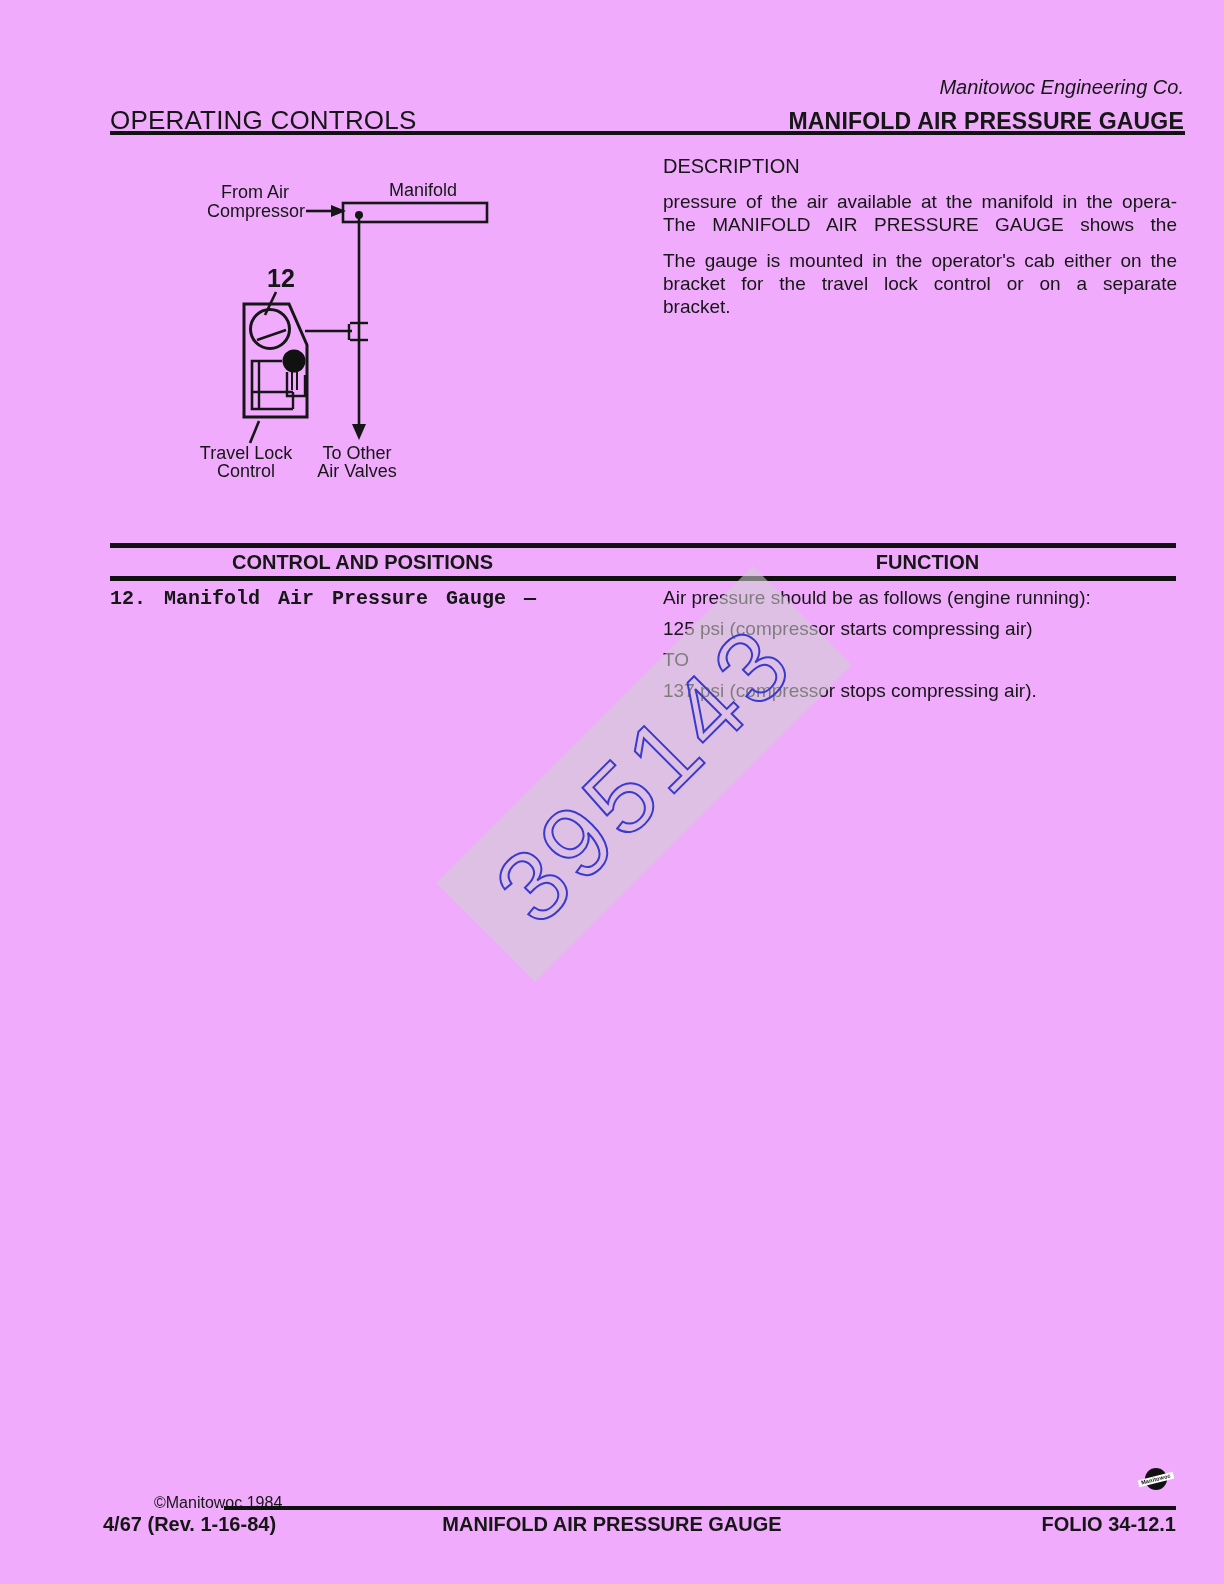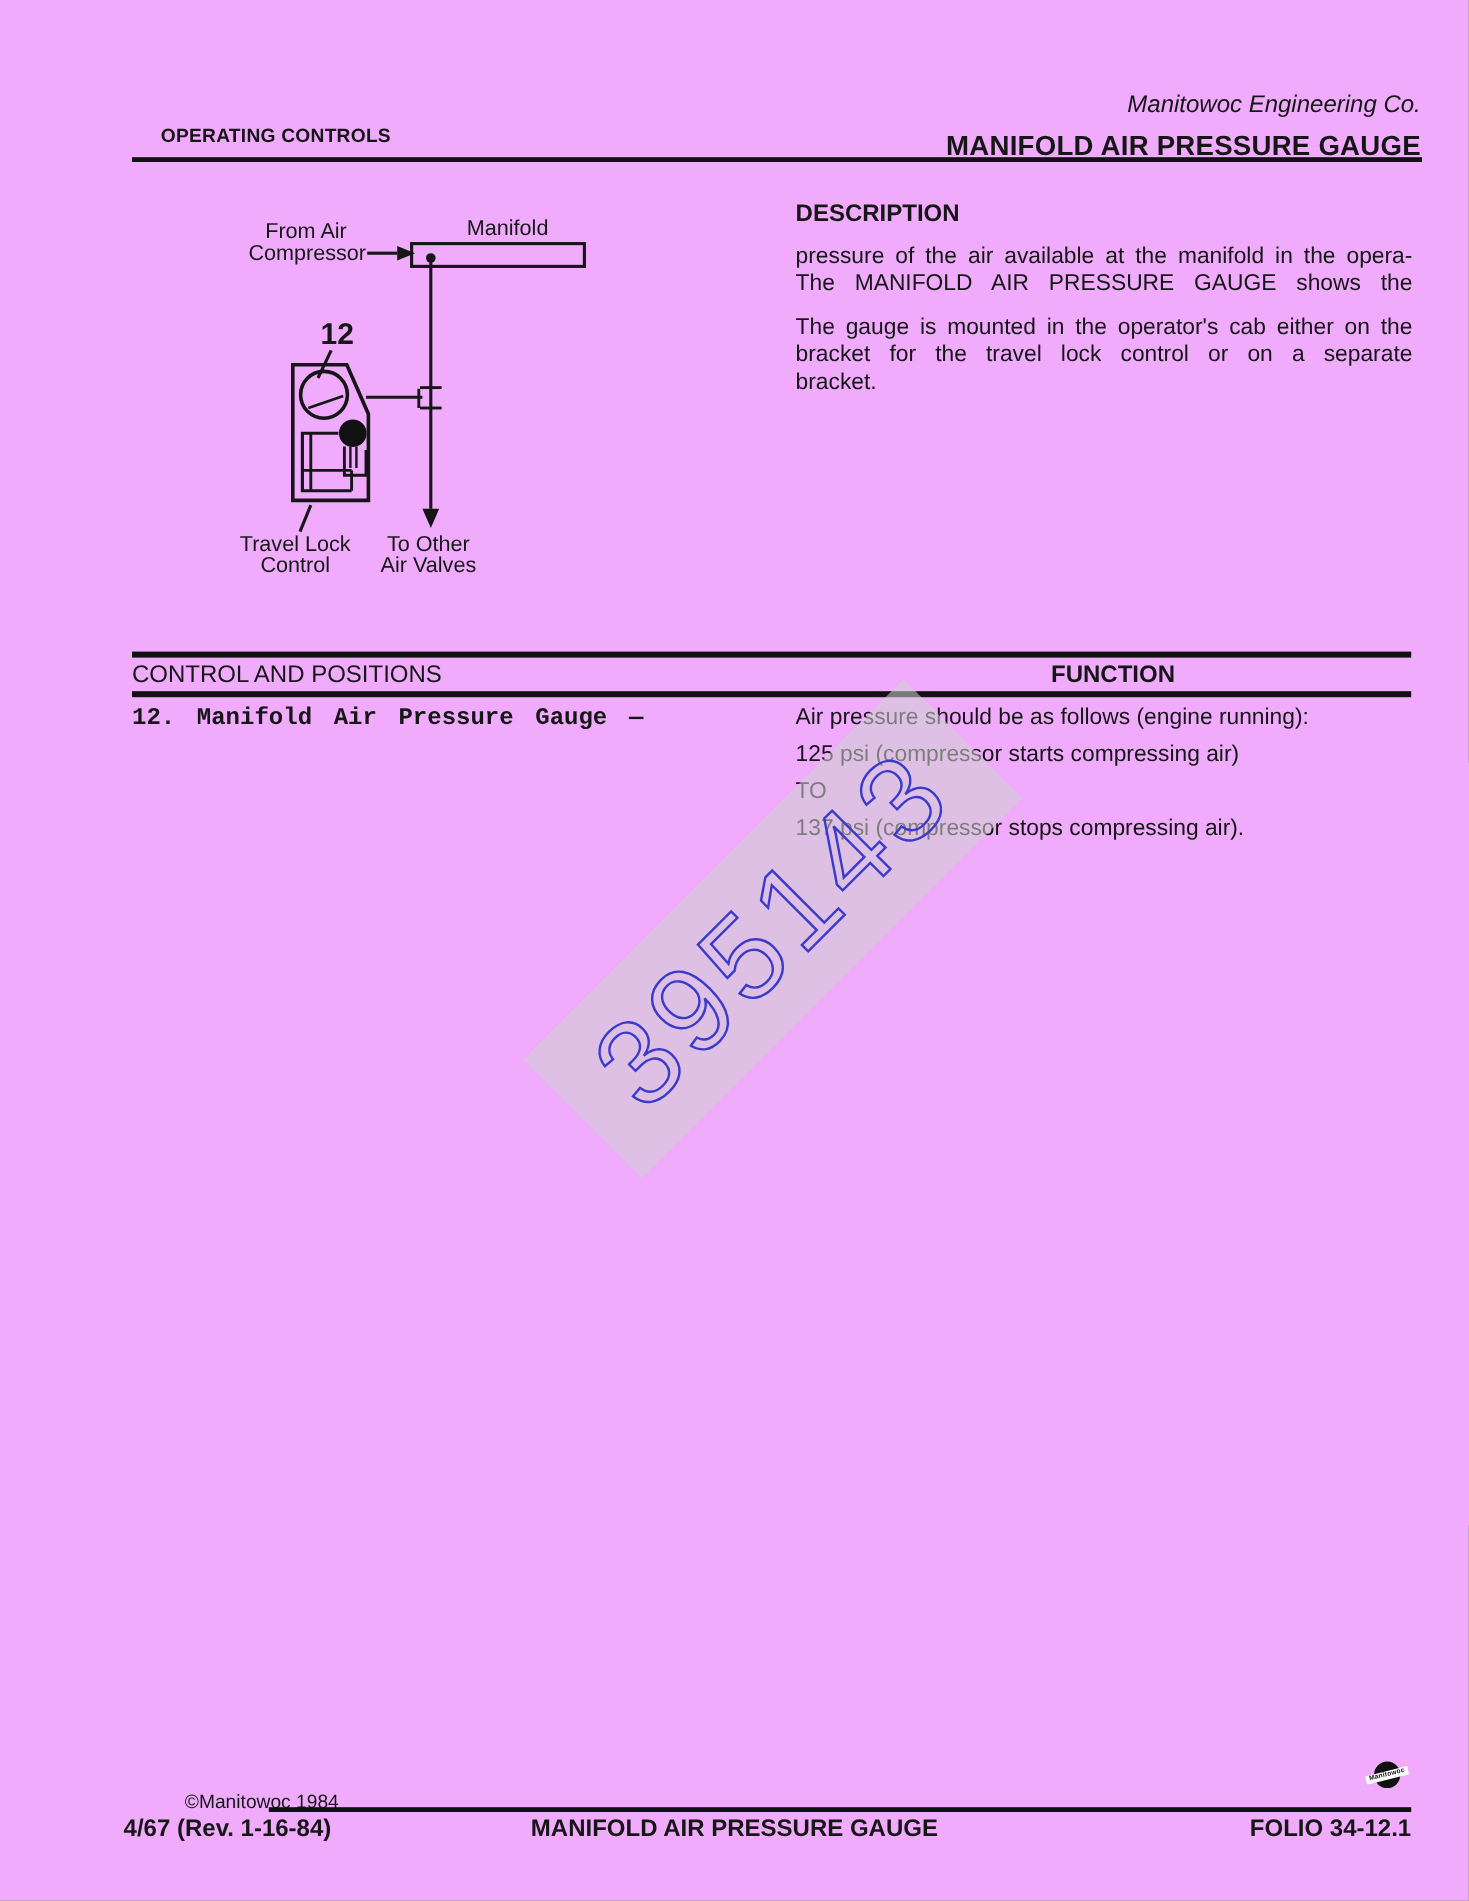--- a/index.html
+++ b/index.html
@@ -4,37 +4,37 @@
 <style>
   html,body{margin:0;padding:0;background:#888;}
   #page{
     position:relative;width:1224px;height:1584px;background:#f0abfc;
     font-family:"Liberation Sans",sans-serif;color:#161616;overflow:hidden;
     margin:0 auto;
   }
   .abs{position:absolute;}
   
   .company{top:76px;right:40px;font-size:20px;font-style:italic;}
-  .h-left{left:110px;top:105px;font-size:16px;font-weight:bold;letter-spacing:0.2px;margin-left:24px;}
+  .h-left{left:110px;top:105px;font-size:26px;font-weight:normal;letter-spacing:0.2px;}
   .h-right{right:40px;top:108px;font-size:23px;font-weight:bold;letter-spacing:0.2px;}
   .rule{background:#111;}
   .rule-header{left:110px;top:131px;width:1075px;height:4px;}
   
   .diagram{left:150px;top:160px;}
   .diagram text{font-family:"Liberation Sans",sans-serif;font-size:18px;fill:#161616;}
   .diagram .num{font-size:25px;font-weight:bold;}
   
   .desc{left:663px;top:155px;width:514px;font-size:19px;line-height:23px;}
-  .desc-h{font-weight:bold;font-size:20px;margin:12px 0 12px 0;}
+  .desc-h{font-weight:normal;font-size:20px;margin:0 0 12px 0;}
   .para{margin:0 0 13px 0;}
   .jline{text-align:justify;text-align-last:justify;}
   
   .rule-t-top{left:110px;top:543px;width:1066px;height:5px;}
   .rule-t-bot{left:110px;top:576px;width:1066px;height:5px;}
-  .th1{left:110px;top:551px;width:505px;font-size:20px;font-weight:normal;}
+  .th1{left:110px;top:551px;width:505px;text-align:center;font-size:20px;font-weight:bold;}
   .th2{left:670px;top:551px;width:515px;text-align:center;font-size:20px;font-weight:bold;}
   .row-label{left:110px;top:587px;font-size:20px;font-weight:bold;word-spacing:6px;font-family:Liberation Mono, monospace;}
   .fn{left:663px;top:587px;width:520px;font-size:19px;}
   .fn div{line-height:21px;margin-bottom:10px;}
   .fn .to{font-weight:normal;}
   
   .wm-band{
     left:420px;top:704px;width:448px;height:140px;
     background:rgba(210,210,210,0.55);
     transform:rotate(-45deg);

